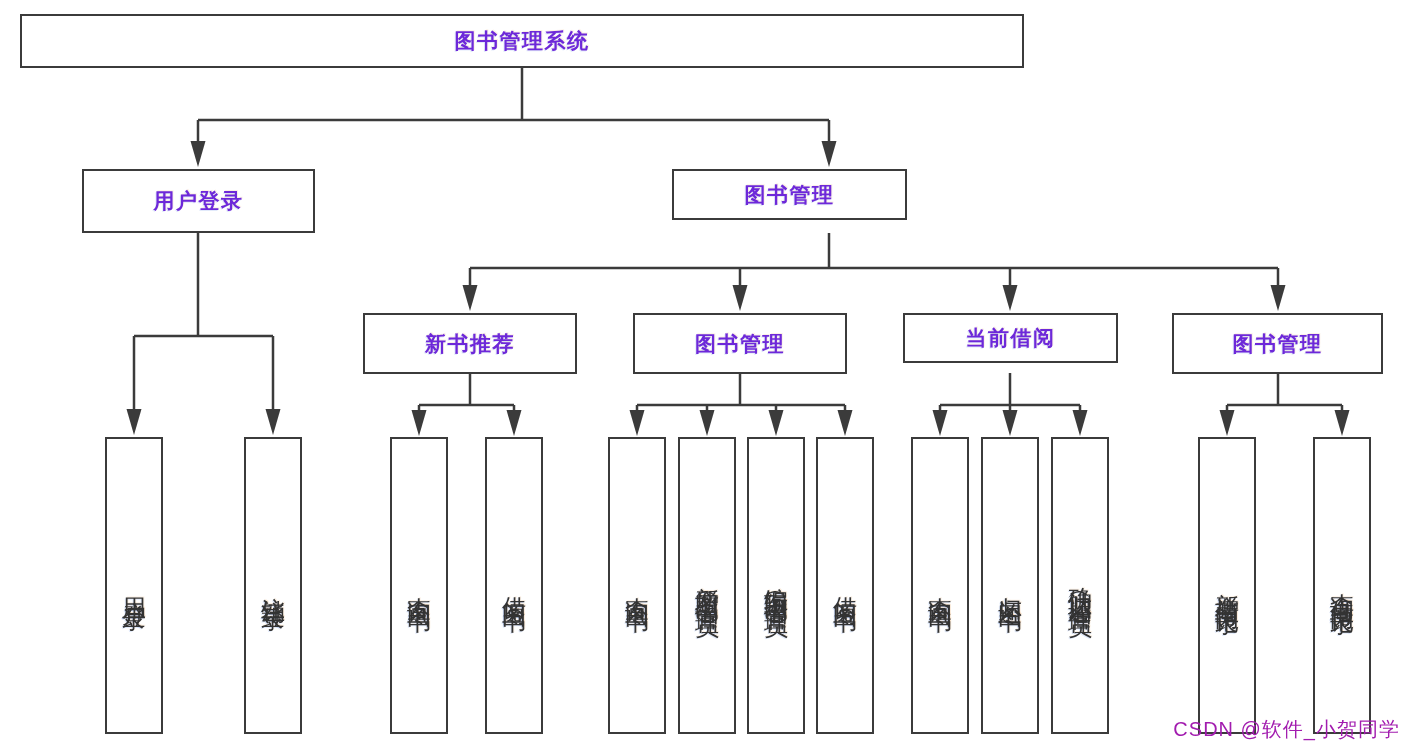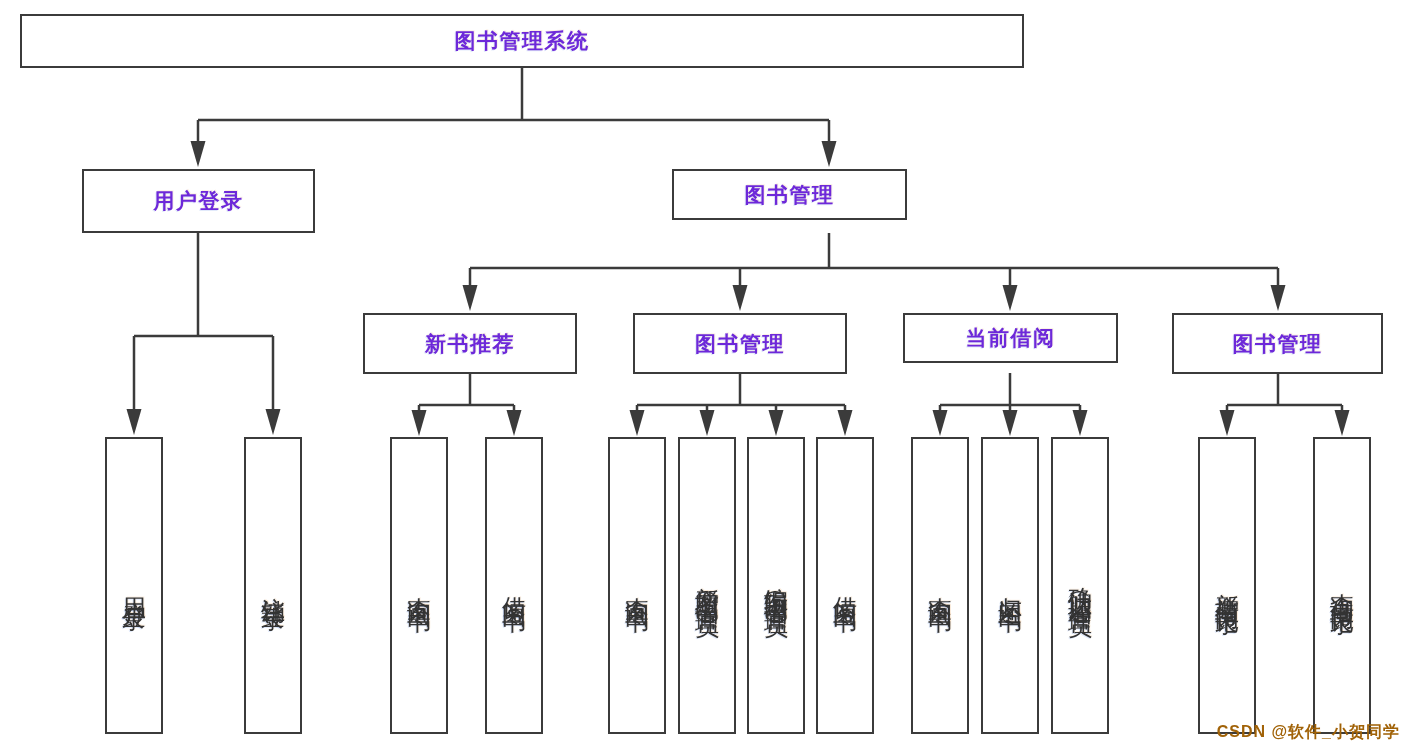--- a/index.html
+++ b/index.html
@@ -24,21 +24,21 @@
     z-index:2;
   }
   .vtext{
     writing-mode:vertical-rl;text-orientation:mixed;
     font-size:24px;letter-spacing:4px;line-height:1;color:#333333;
     text-shadow:-1px 1px 0 rgba(110,150,230,.20), 1px -1px 0 rgba(230,160,90,.15);
     white-space:nowrap;
   }
   .watermark{
     position:absolute;right:5px;bottom:4px;z-index:5;
-    font-size:16px;letter-spacing:1px;color:#a16207;font-weight:bold;
+    font-size:20px;letter-spacing:1px;color:#a21caf;
   }
 </style>
 </head>
 <body>
 
 <div class="canvas">
 
   <svg id="wires" width="1405" height="747">
       <line x1="522" y1="66" x2="522" y2="121" stroke="#3b3b3b" stroke-width="2.5"></line>
       <line x1="198" y1="120" x2="829" y2="120" stroke="#3b3b3b" stroke-width="2.5"></line>

